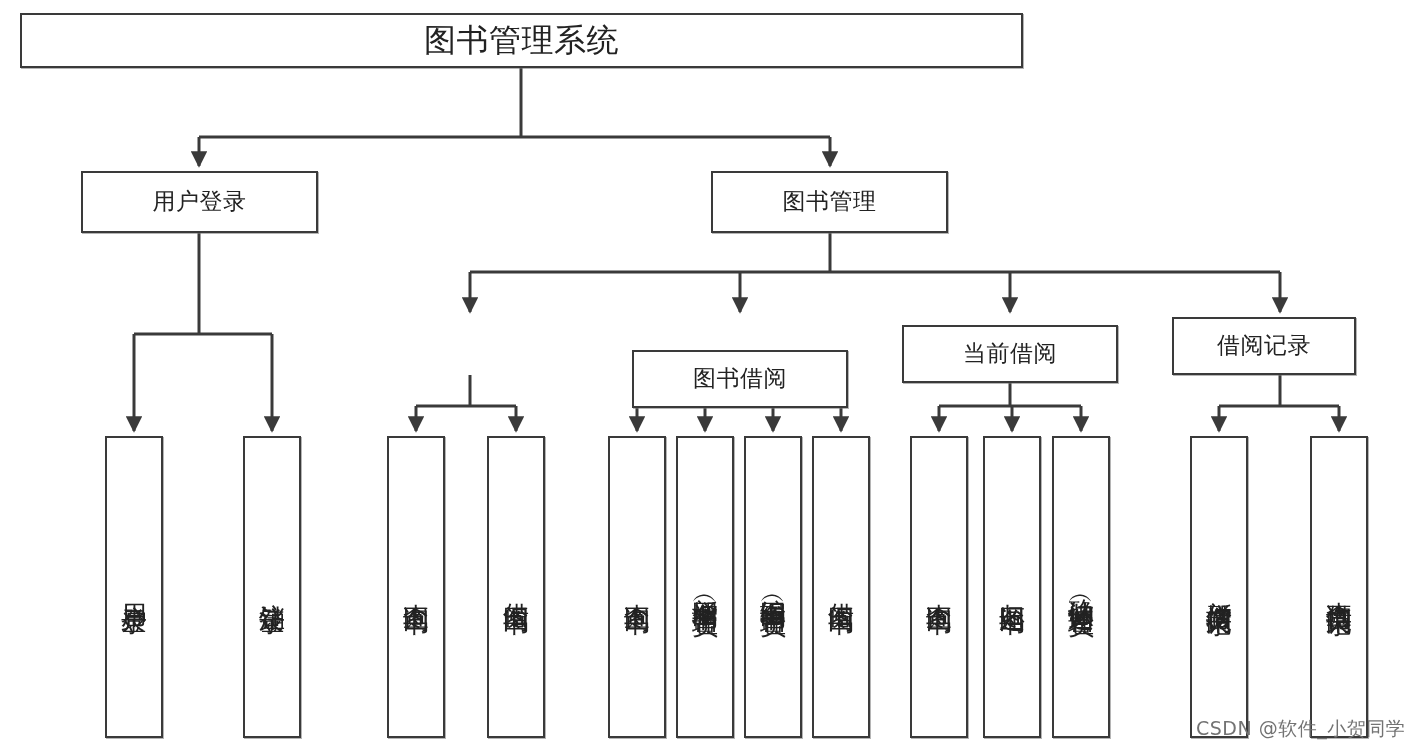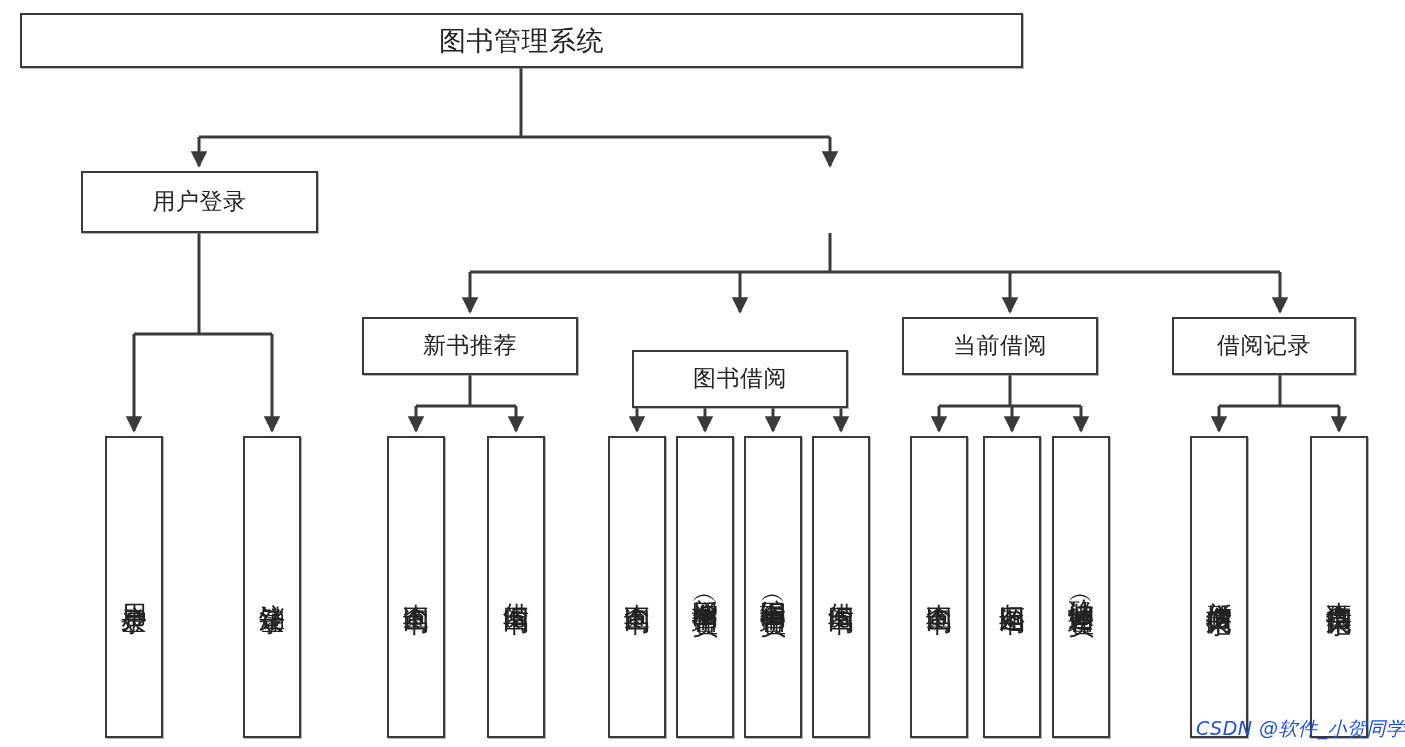--- a/index.html
+++ b/index.html
@@ -39,44 +39,43 @@
   .node .label {
     display: block;
     text-align: center;
     line-height: 1.18;
     letter-spacing: 0.5px;
   }
   .node.horiz .label {
     font-size: 23px;
   }
   .node.root .label {
-    font-size: 27px;
+    font-size: 32px;
   }
   .node.vert {
     align-items: center;
     justify-content: center;
     padding: 6px 2px;
   }
   .node.vert .label {
     writing-mode: vertical-rl;
     text-orientation: upright;
     font-size: 26px;
     line-height: 1.12;
     letter-spacing: 2px;
     white-space: nowrap;
     max-height: 100%;
   }
   .watermark {
     position: absolute;
     font-size: 19px;
-    color: #1d4ed8;
+    color: #737373;
     white-space: nowrap;
     letter-spacing: 0.5px;
     font-family: "DejaVu Sans", "Liberation Sans", sans-serif;
-    font-style: italic;
   }
 </style>
 </head>
 <body>
 
 <div id="canvas">
 
   <svg id="wires" viewBox="0 0 1405 747" width="1405" height="747" xmlns="http://www.w3.org/2000/svg">
     <defs>
       <marker id="arrow" viewBox="0 0 10 10" refX="9" refY="5" markerWidth="5.5" markerHeight="5.5" orient="auto-start-reverse">
@@ -127,28 +126,28 @@
     </g>
   </svg>
 
   <div class="node horiz root" id="n-root" style="left: 20px; top: 13px; width: 1003px; height: 55px;">
     <span class="label">图书管理系统</span>
   </div>
 
   <div class="node horiz" id="n-l2-0" style="left: 81px; top: 171px; width: 237px; height: 62px;">
     <span class="label">用户登录</span>
   </div>
+  <div class="node horiz" id="n-l2-1" style="left: 711px; top: 171px; width: 237px; height: 62px;">
+    <span class="label">图书管理</span>
+  </div>
 
-  <div class="node horiz" id="n-l3-0" style="left: 362px; top: 317px; width: 216px; height: 58px;">
-    <span class="label">新书推荐</span>
-  </div>
   <div class="node horiz" id="n-l3-1" style="left: 632px; top: 317px; width: 216px; height: 58px; margin-top: 33px;">
     <span class="label">图书借阅</span>
   </div>
-  <div class="node horiz" id="n-l3-2" style="left: 902px; top: 317px; width: 196px; height: 58px;">
+  <div class="node horiz" id="n-l3-2" style="left: 902px; top: 325px; width: 216px; height: 58px;">
     <span class="label">当前借阅</span>
   </div>
   <div class="node horiz" id="n-l3-3" style="left: 1172px; top: 317px; width: 184px; height: 58px;">
     <span class="label">借阅记录</span>
   </div>
 
   <div class="node vert" id="n-leaf-0" style="left: 105px; top: 436px; width: 58px; height: 302px;">
     <span class="label">用户登录</span>
   </div>
   <div class="node vert" id="n-leaf-1" style="left: 243px; top: 436px; width: 58px; height: 302px;">

